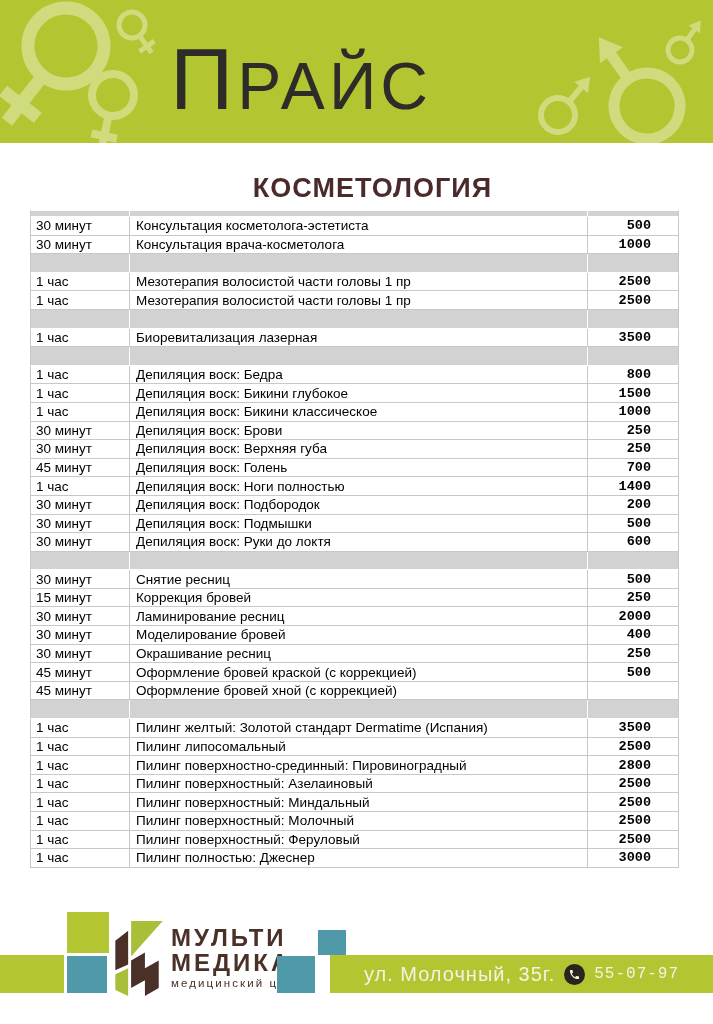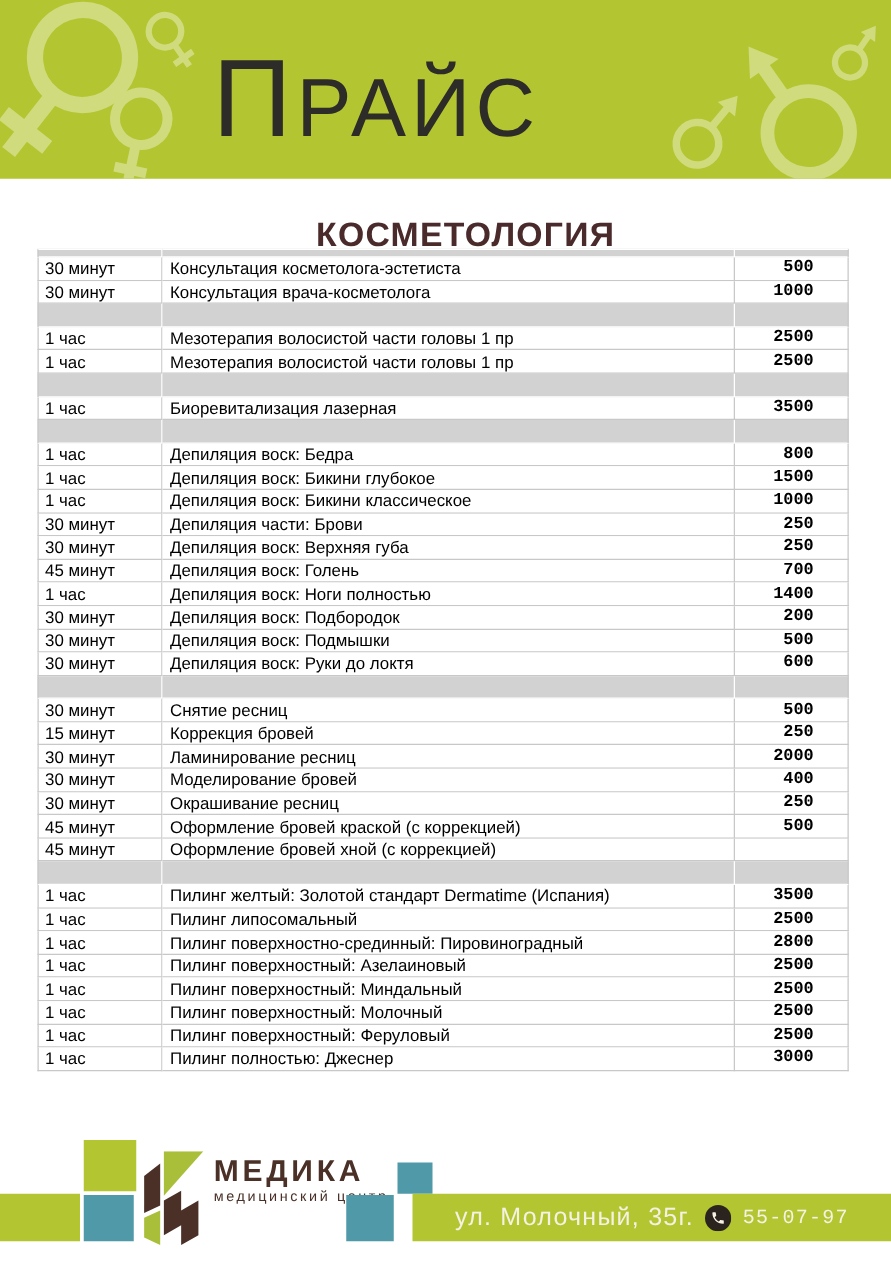--- a/index.html
+++ b/index.html
@@ -17,21 +17,21 @@
     font-size:66px;color:#2d2c28;letter-spacing:4px;line-height:110px;font-weight:400;
   }
   .title::first-letter{font-size:88px;}
   
   .section{
     position:absolute;left:0;top:152px;width:713px;margin:16px;text-align:center;
     font-size:27px;font-weight:bold;color:#4a2a2b;letter-spacing:1px;line-height:40px;
   }
   
   .price-table{
-    position:absolute;left:30px;top:199px;width:649px;
+    position:absolute;left:30px;top:210px;width:649px;
     border-collapse:separate;border-spacing:0;table-layout:fixed;
     font-size:13.5px;color:#000;
   }
   .price-table td{
     height:17.6px;line-height:17px;padding:0 4px;white-space:nowrap;overflow:hidden;
     border-right:1px solid #c8c8c8;border-bottom:1px solid #c8c8c8;background:#fff;
   }
   .price-table td:first-child{border-left:1px solid #c8c8c8;}
   .price-table tr:first-child td{border-top:1px solid #c8c8c8;}
   .price-table td.time{padding-left:5px;}
@@ -175,21 +175,21 @@
           <td class="service">Депиляция воск: Бикини глубокое</td>
           <td class="price">1500</td>
         </tr>
         <tr class="item">
           <td class="time">1 час</td>
           <td class="service">Депиляция воск: Бикини классическое</td>
           <td class="price">1000</td>
         </tr>
         <tr class="item">
           <td class="time">30 минут</td>
-          <td class="service">Депиляция части: Брови</td>
+          <td class="service">Депиляция воск: Брови</td>
           <td class="price">250</td>
         </tr>
         <tr class="item">
           <td class="time">30 минут</td>
           <td class="service">Депиляция воск: Верхняя губа</td>
           <td class="price">250</td>
         </tr>
         <tr class="item">
           <td class="time">45 минут</td>
           <td class="service">Депиляция воск: Голень</td>
@@ -309,20 +309,21 @@
     <div class="blk sq-teal-a"></div>
 
     <svg class="blk logo-mark" viewBox="0 0 48 76">
       <polygon points="16,0 48,0 16,36" fill="#a9bf39"></polygon>
       <polygon points="0,20 13,10 13,44 0,50" fill="#4a3027"></polygon>
       <polygon points="16,40 30,32 30,48 44,40 44,68 30,76 30,60 16,68" fill="#4a3027"></polygon>
       <polygon points="0,54 13,48 13,76 0,70" fill="#a9bf39"></polygon>
     </svg>
 
     <div class="blk brand">
+      <div class="brand-caps">МУЛЬТИ</div>
       <div class="brand-caps">МЕДИКА</div>
       <div class="brand-sub">медицинский центр</div>
     </div>
 
     <div class="blk sq-teal-b"></div>
     <div class="blk sq-teal-c"></div>
 
     <div class="blk band-right">
       <span>ул. Молочный, 35г.</span>
       <svg width="21" height="21" viewBox="0 0 24 24">

